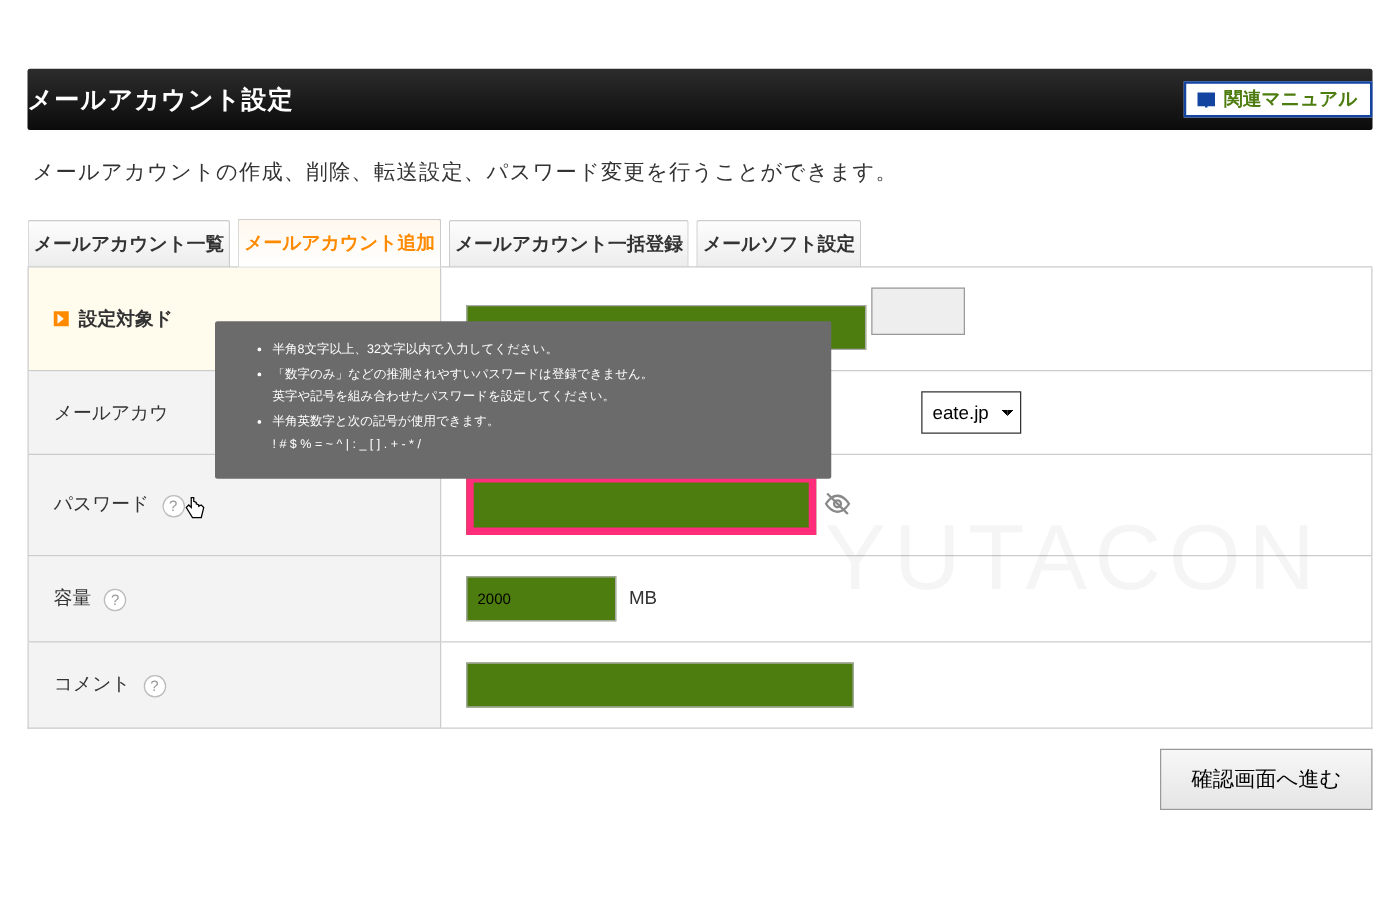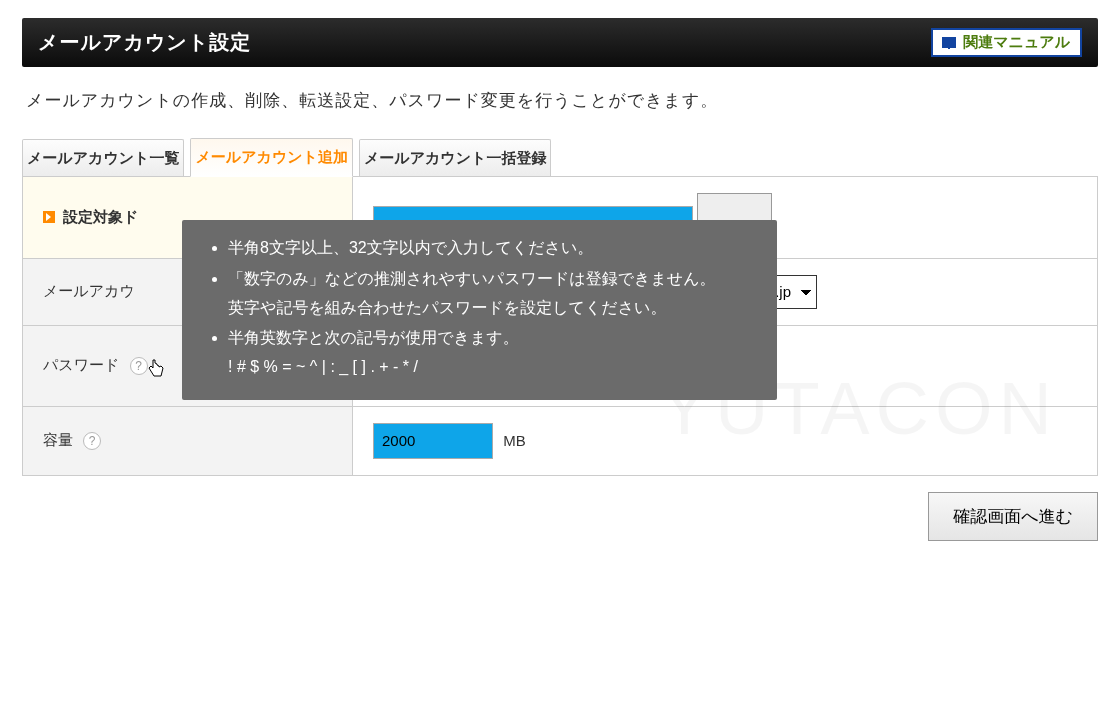--- a/index.html
+++ b/index.html
@@ -9,25 +9,26 @@
     font-family: "Hiragino Kaku Gothic Pro", "Meiryo", sans-serif;
     font-size: 15px;
     color: #333;
     background: #fff;
     width: 1120px;
   }
   .header-bar {
     background: #1a1a1a;
     background: linear-gradient(#2c2c2c, #0b0b0b);
     color: #fff;
-    padding: 10px 16px;
+    padding: 10px 0;
     display: flex;
     align-items: center;
     justify-content: space-between;
     border-radius: 2px;
+    margin-top: 37px;
   }
   .header-title {
     font-size: 20px;
     font-weight: bold;
     letter-spacing: 1px;
   }
   .related-btn {
     background: #fff;
     color: #4d7c0f;
     border: 2px solid #1244a0;
@@ -113,21 +114,21 @@
     color:#999; margin-left:6px; background:#fff;
     vertical-align:middle;
   }
   .cursor-hand {
     position:absolute; margin-left:-2px; margin-top:2px;
     font-size:16px; pointer-events:none;
   }
 
   input[type=text], input[type=password] {
     height:36px; border:1px solid #aaa; padding:4px 8px;
-    font-size:15px; background:#0ea5e9;
+    font-size:12px; background:#4d7c0f;
   }
   .domain-select {
     height:34px; border:1px solid #333; padding:2px 24px 2px 8px;
     font-size:15px; background:#fff;
     -webkit-appearance:none; appearance:none;
     background-image: linear-gradient(45deg, transparent 50%, #000 50%), linear-gradient(-45deg, transparent 50%, #000 50%);
     background-position: right 10px top 14px, right 5px top 14px;
     background-size: 5px 5px, 5px 5px;
     background-repeat: no-repeat;
   }
@@ -140,26 +141,26 @@
     height: 48px !important;
     padding:4px 10px;
   }
   .eye-icon {
     position:absolute; right:-28px; top:12px;
     color:#888; font-size:20px;
   }
 
   .tooltip {
     position:absolute;
-    left:160px; top:44px;
-    width:595px;
+    left:150px; top:44px;
+    width:493px;
     background:#6b6b6b;
     color:#fff;
     padding:14px 20px 16px 28px;
-    font-size:16px;
+    font-size:10px;
     line-height:1.8;
     z-index:50;
     border-radius:2px;
   }
   .tooltip ul{ margin:0; padding-left:18px; }
   .tooltip li{ margin:0 0 2px 0; }
 
   .watermark {
     position:absolute; right:40px; top:190px;
     font-size:74px; letter-spacing:6px;
@@ -194,20 +195,21 @@
     <span>関連マニュアル</span>
   </span>
 </div>
 
 <div class="desc">メールアカウントの作成、削除、転送設定、パスワード変更を行うことができます。</div>
 
 <div class="tabs">
   <div class="tab">メールアカウント一覧</div>
   <div class="tab active">メールアカウント追加</div>
   <div class="tab">メールアカウント一括登録</div>
+  <div class="tab">メールソフト設定</div>
 </div>
 
 <div class="form-wrap">
   <div class="watermark">YUTACON</div>
 
   <div class="tooltip">
     <ul>
       <li>半角8文字以上、32文字以内で入力してください。</li>
       <li>
         <span>「数字のみ」などの推測されやすいパスワードは登録できません。</span><br>
@@ -265,19 +267,28 @@
     <tr>
       <th>
         <span>容量</span>
         <span class="help-icon">?</span>
       </th>
       <td>
         <input type="text" style="width: 120px;" value="2000">
         <span style="margin-left:6px">MB</span>
       </td>
     </tr>
+    <tr>
+      <th>
+        <span>コメント</span>
+        <span class="help-icon">?</span>
+      </th>
+      <td>
+        <input type="text" style="width: 310px;">
+      </td>
+    </tr>
   </tbody>
     </table>
 </div>
 
 <div class="action-row">
   <button class="confirm-btn">確認画面へ進む</button>
 </div>
 
 </body></html>

